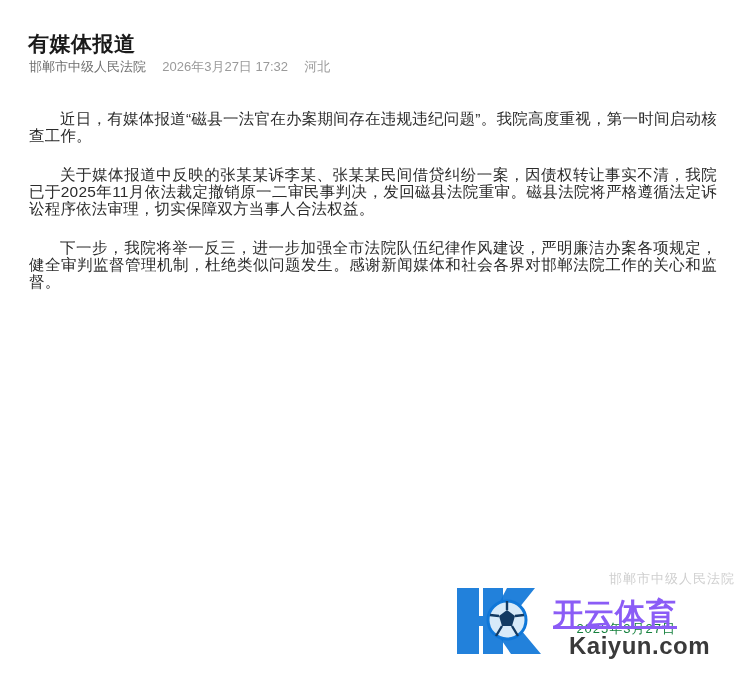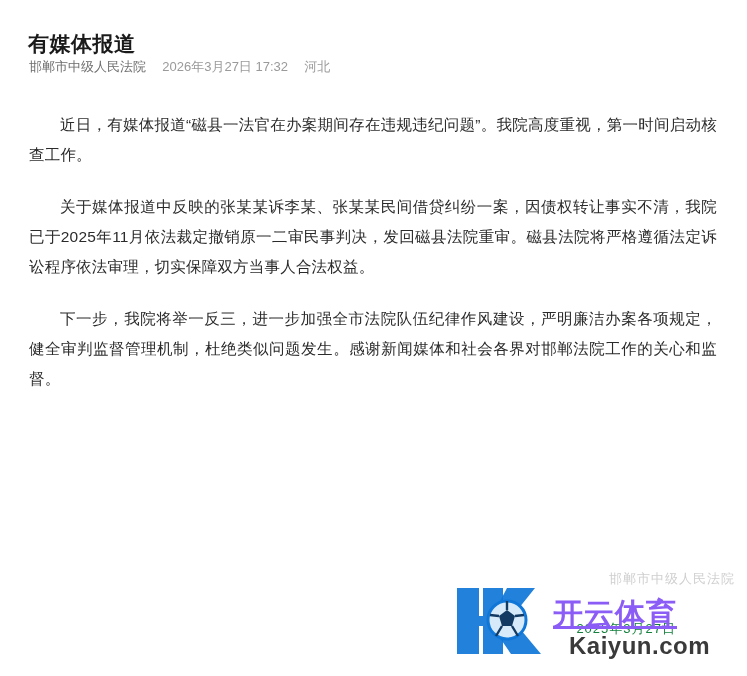--- a/index.html
+++ b/index.html
@@ -46,21 +46,21 @@
   }
   .body-copy {
     position: absolute;
     left: 29px;
     top: 110px;
     width: 688px;
   }
   .body-copy p {
     margin: 0 0 22px 0;
     font-size: 15.5px;
-    line-height: 30px;
+    line-height: 17px;
     color: #2b2b2b;
     text-indent: 2em;
     text-align: justify;
     letter-spacing: 0.2px;
   }
   
   .watermark {
     position: absolute;
     right: 8px;
     bottom: 4px;

